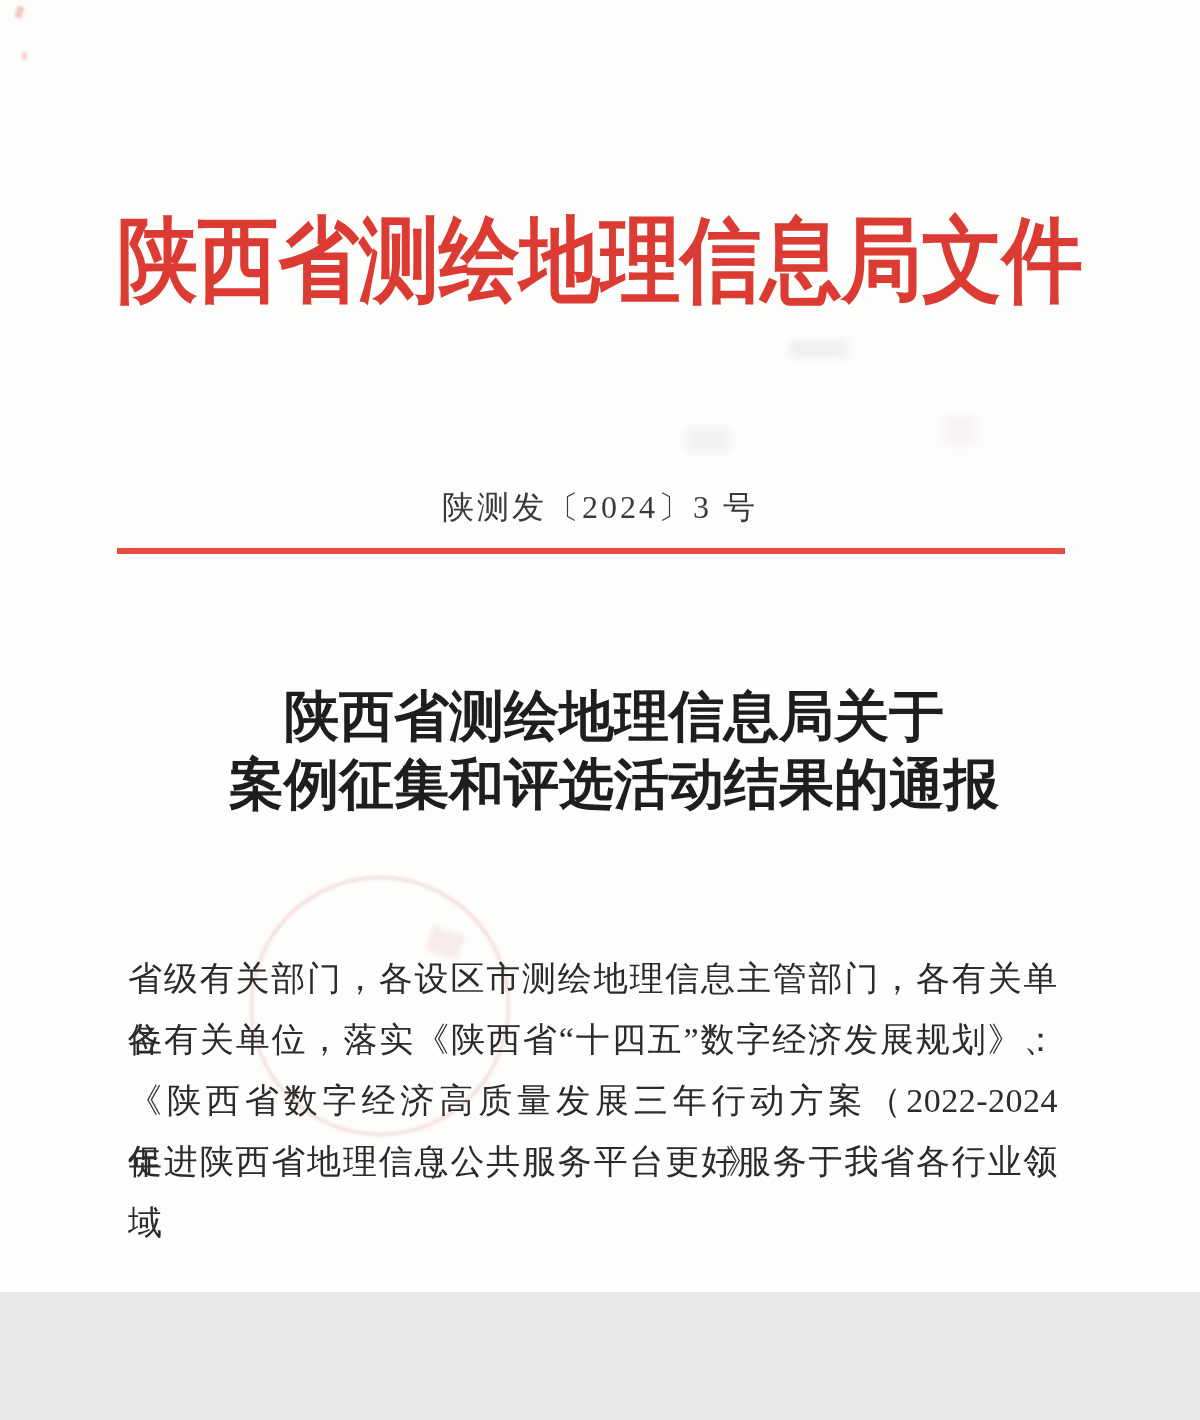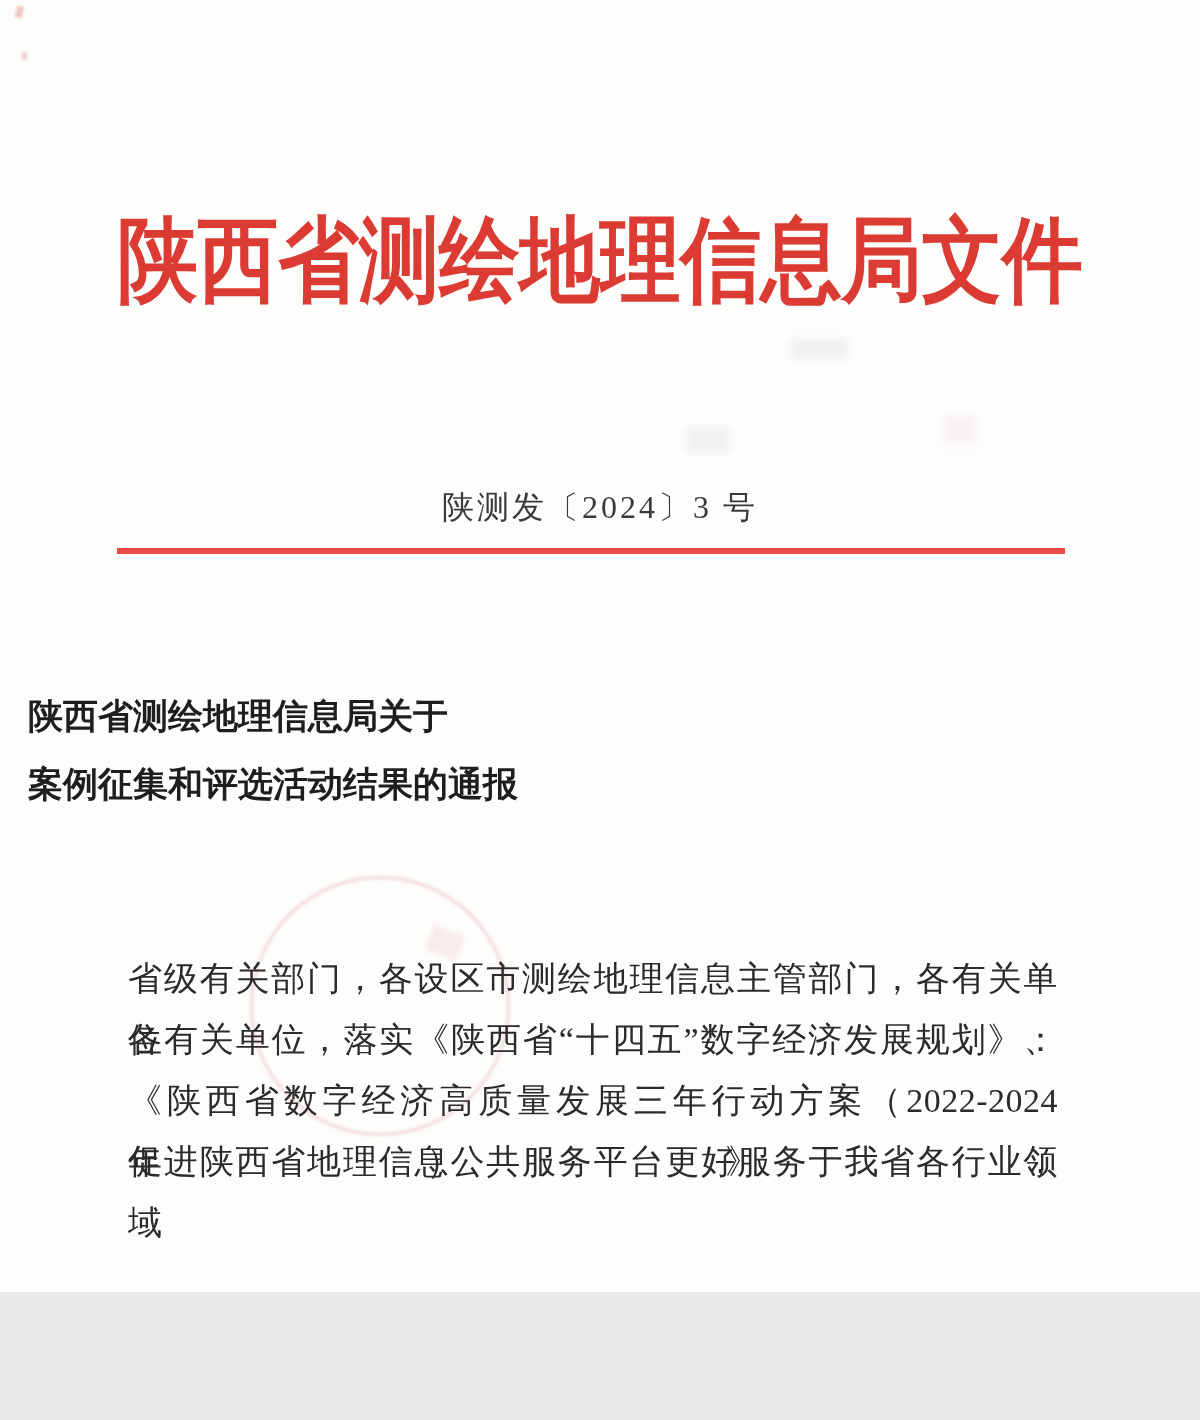--- a/index.html
+++ b/index.html
@@ -83,22 +83,22 @@
     width: 948px;
     height: 6px;
     background: var(--divider-red);
   }
 
   .notice-title {
     position: absolute;
     top: 683px;
     left: 0;
     width: 1200px;
-    text-align: left;
-    font-size: 35px;
+    text-align: center;
+    font-size: 55px;
     font-weight: bold;
     line-height: 68px;
     color: var(--title-black);
     padding-left: 28px;
   }
 
   .notice-body {
     position: absolute;
     top: 948px;
     left: 128px;

